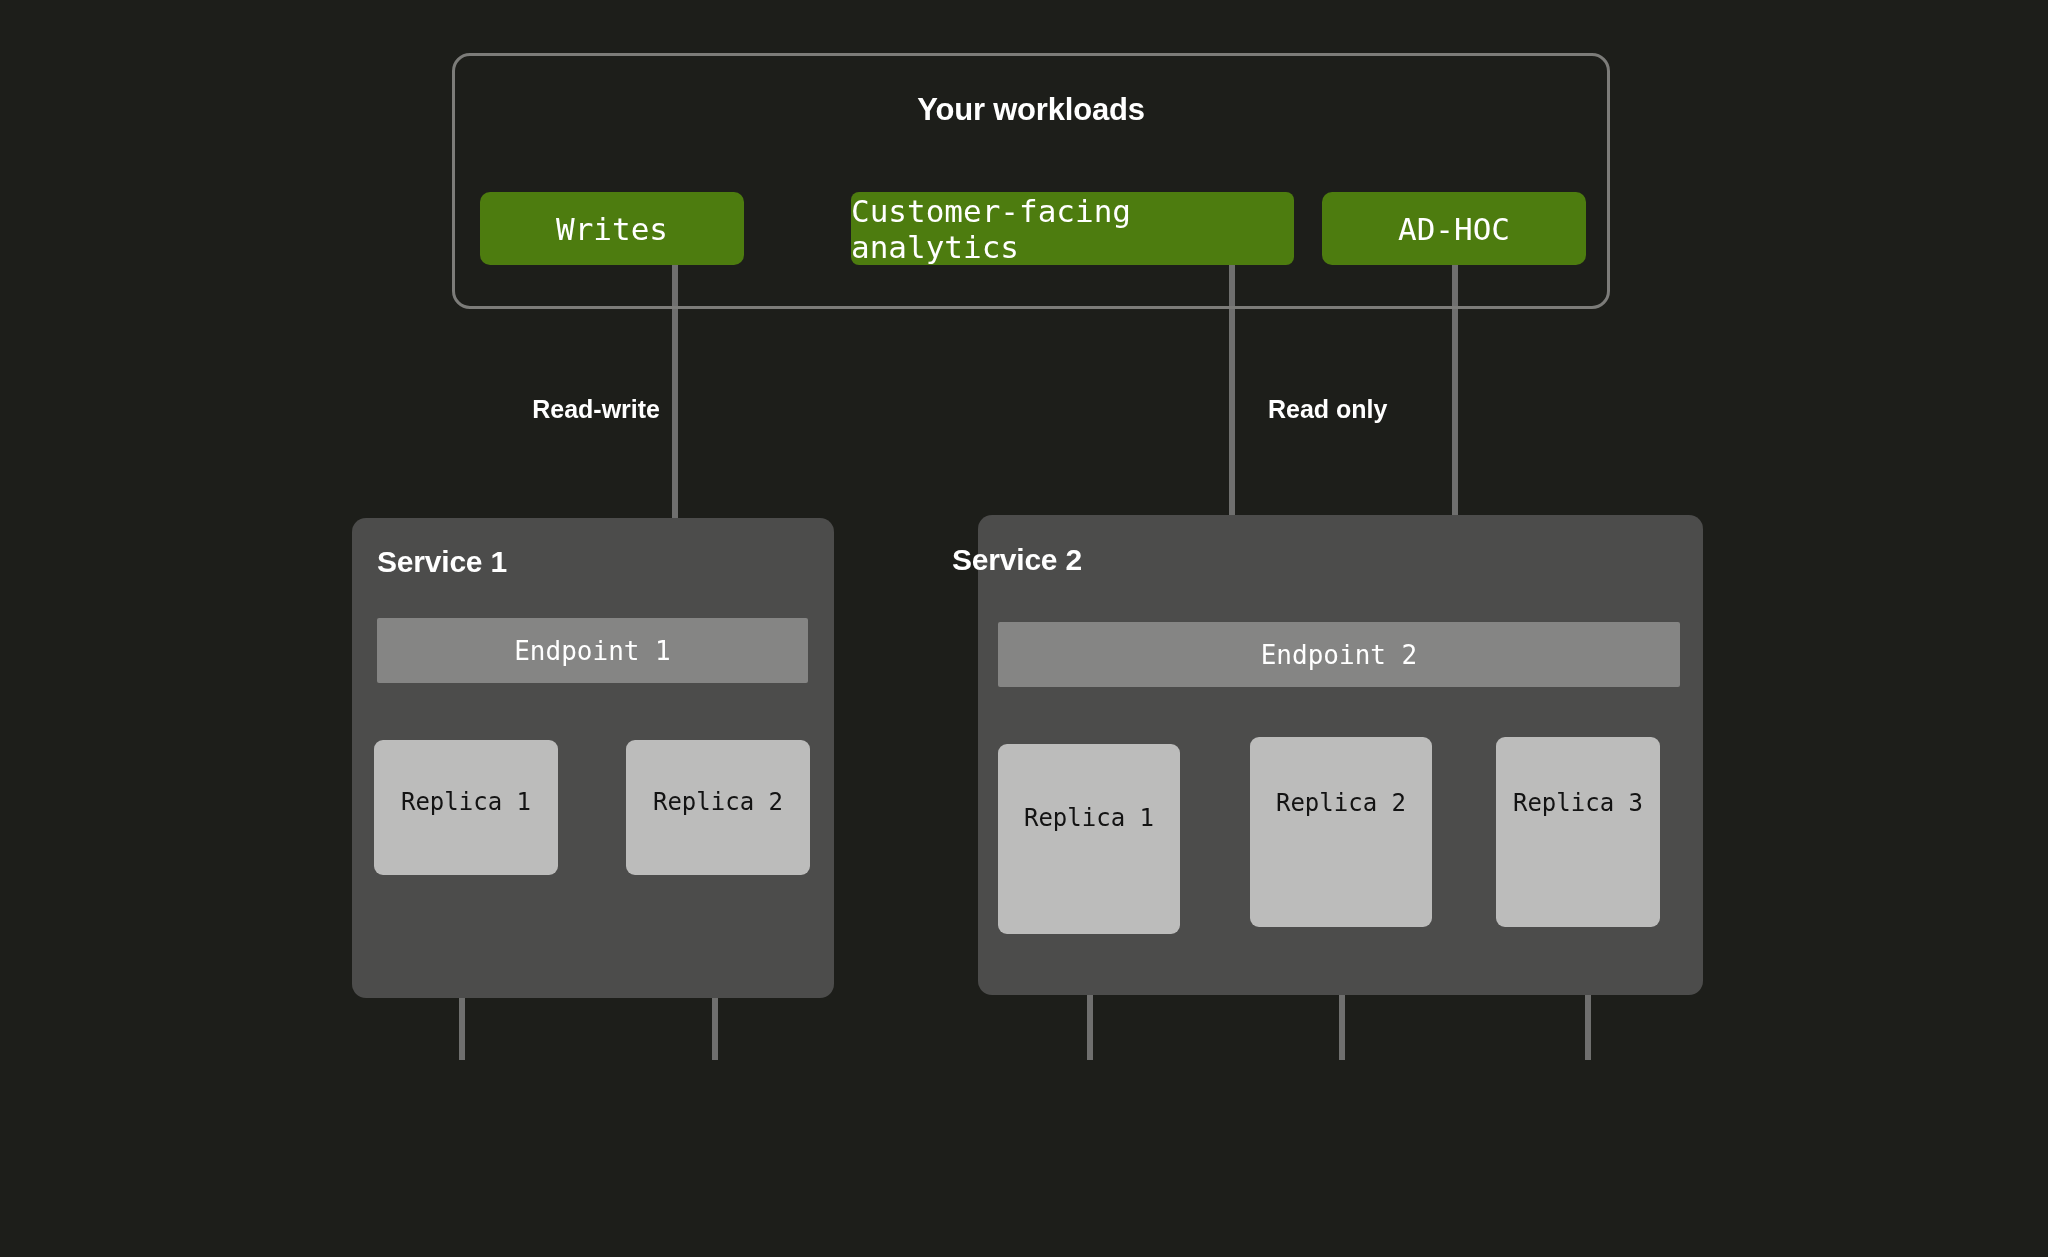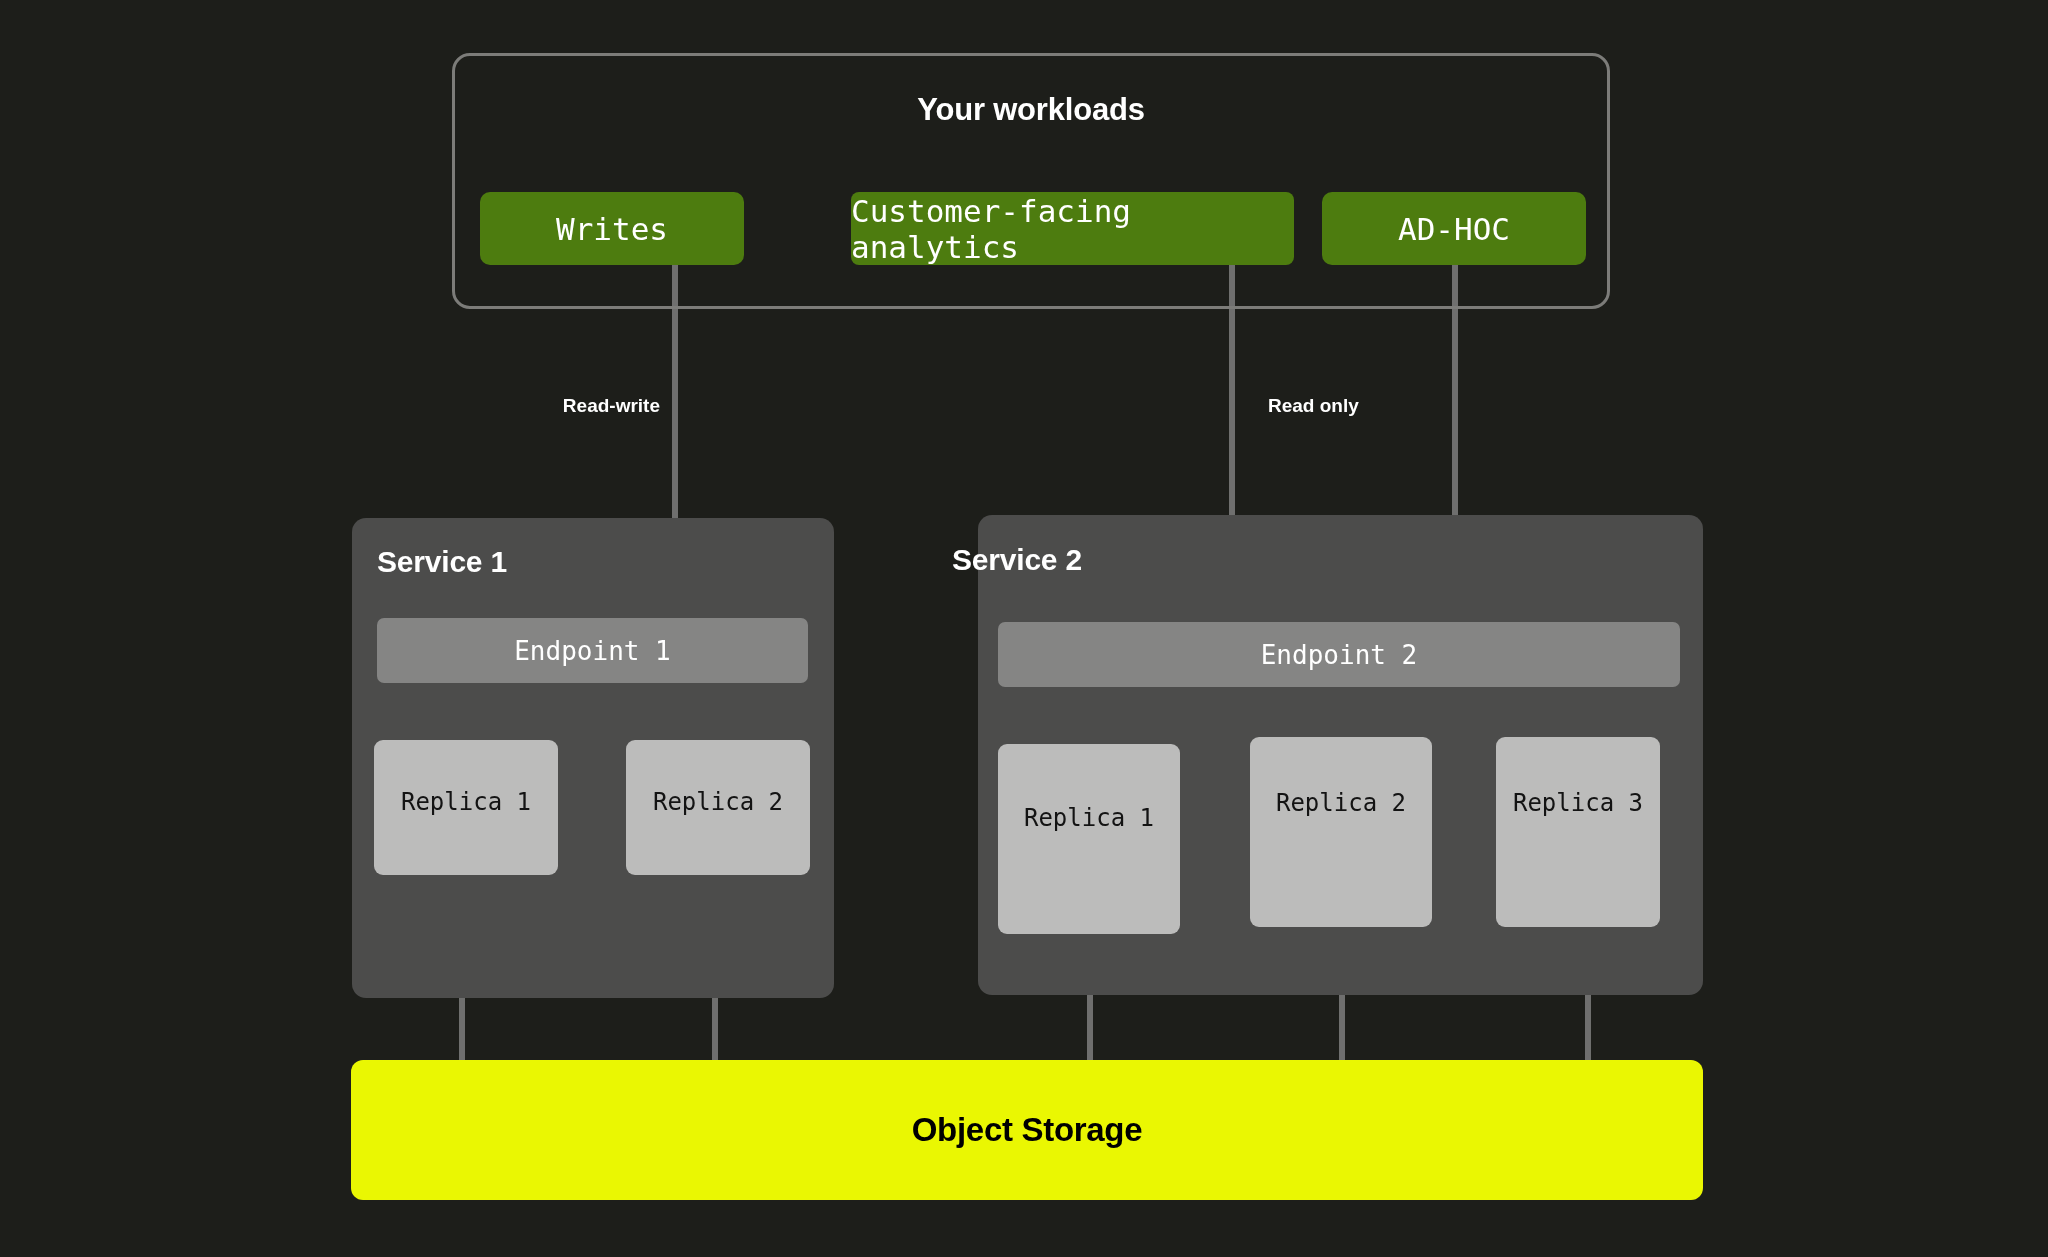--- a/index.html
+++ b/index.html
@@ -51,21 +51,21 @@
     justify-content: center;
     height: 73px;
   }
   .chip-writes     { left: 480px;  top: 192px; width: 264px; }
   .chip-customer   { left: 851px;  top: 192px; width: 443px; border-radius: 8px; }
   .chip-adhoc      { left: 1322px; top: 192px; width: 264px; }
 
   
   .edge-label {
     color: #ffffff;
-    font-size: 19px;
+    font-size: 25px;
     font-weight: bold;
     white-space: nowrap;
   }
   .label-readwrite { left: 420px;  top: 395px; width: 240px; text-align: right; }
   .label-readonly  { left: 1268px; top: 395px; width: 180px; text-align: left; }
 
   
   .service-panel {
     background: #4c4c4b;
     border-radius: 14px;
@@ -78,21 +78,21 @@
     font-size: 30px;
     font-weight: bold;
     letter-spacing: -0.2px;
   }
   .title-s1 { left: 377px; top: 545px; }
   .title-s2 { left: 952px; top: 543px; }
 
   
   .endpoint {
     background: #858584;
-    border-radius: 7px;
+    border-radius: 2px;
     color: #ffffff;
     font-family: "DejaVu Sans Mono", "Liberation Mono", monospace;
     font-size: 26px;
     display: flex;
     align-items: center;
     justify-content: center;
   }
   .endpoint-1 { left: 377px; top: 618px; width: 431px; height: 65px; }
   .endpoint-2 { left: 998px; top: 622px; width: 682px; height: 65px; }
 
@@ -187,15 +187,14 @@
   <div class="abs replica r-s2-1">
     <span>Replica 1</span>
   </div>
   <div class="abs replica r-s2-2">
     <span>Replica 2</span>
   </div>
   <div class="abs replica r-s2-3">
     <span>Replica 3</span>
   </div>
 
-  <div class="abs object-storage">Object Storage</div>
 
 </div>
 
 </body></html>

